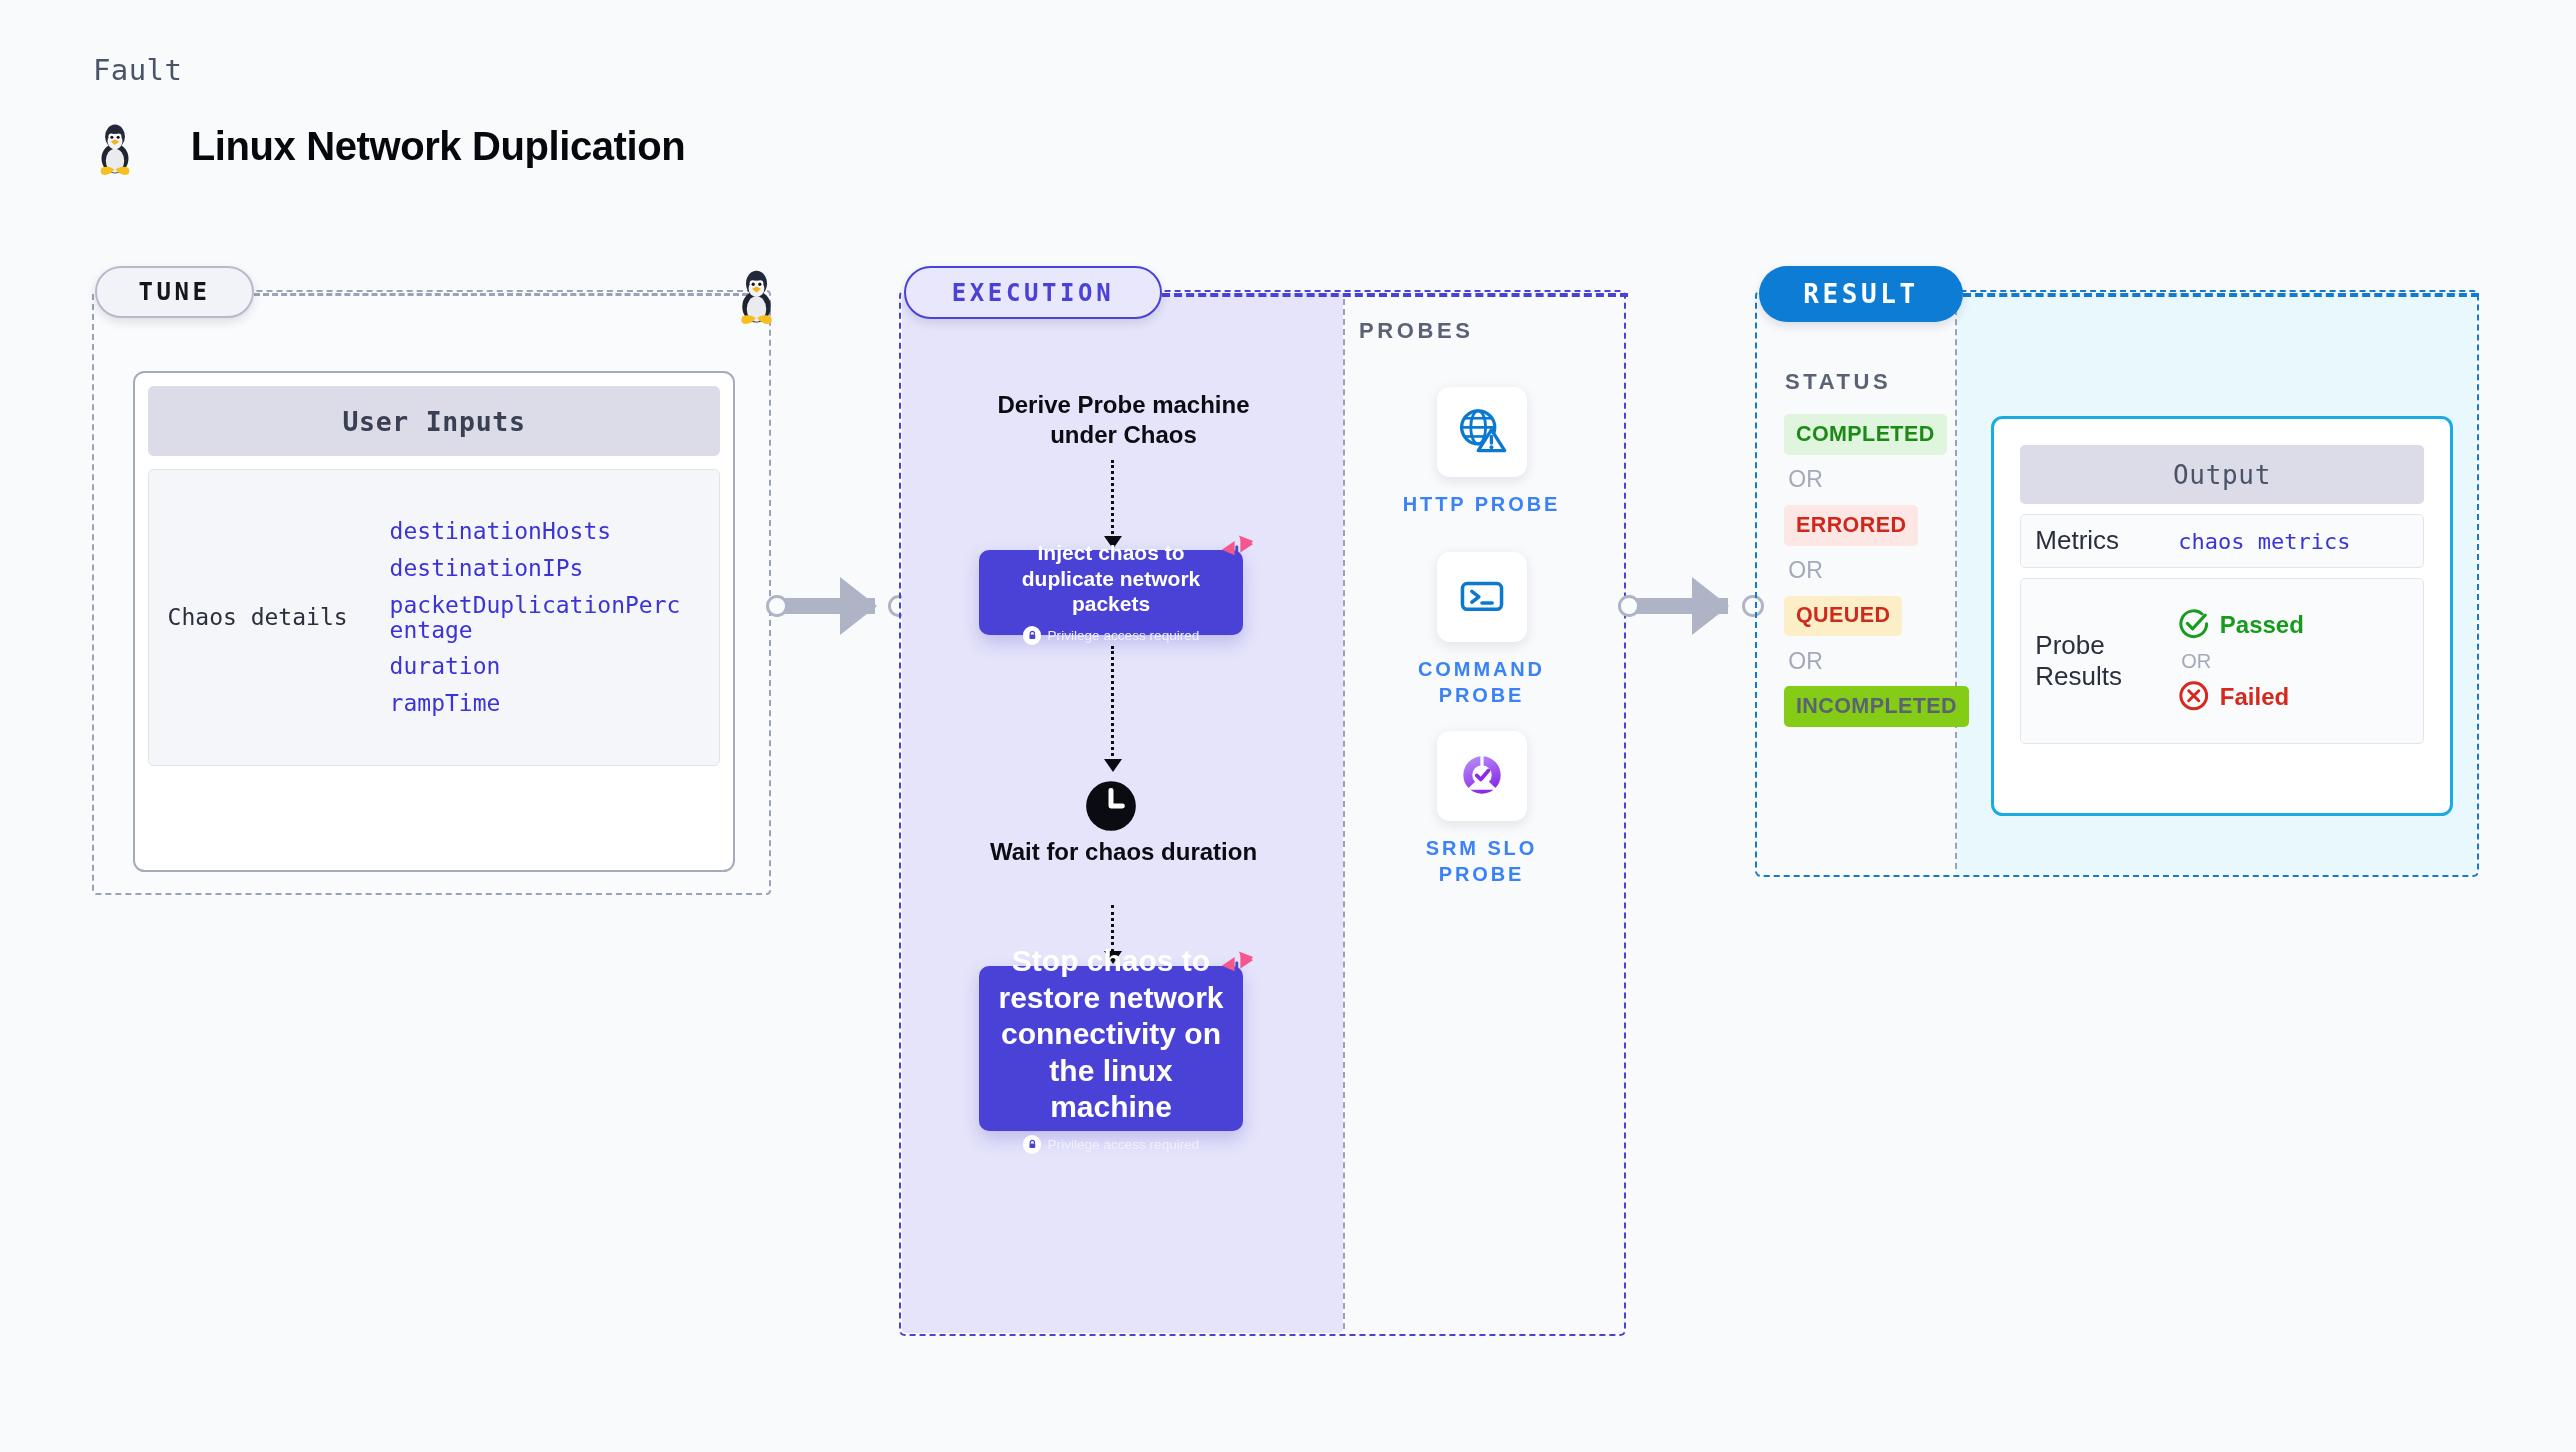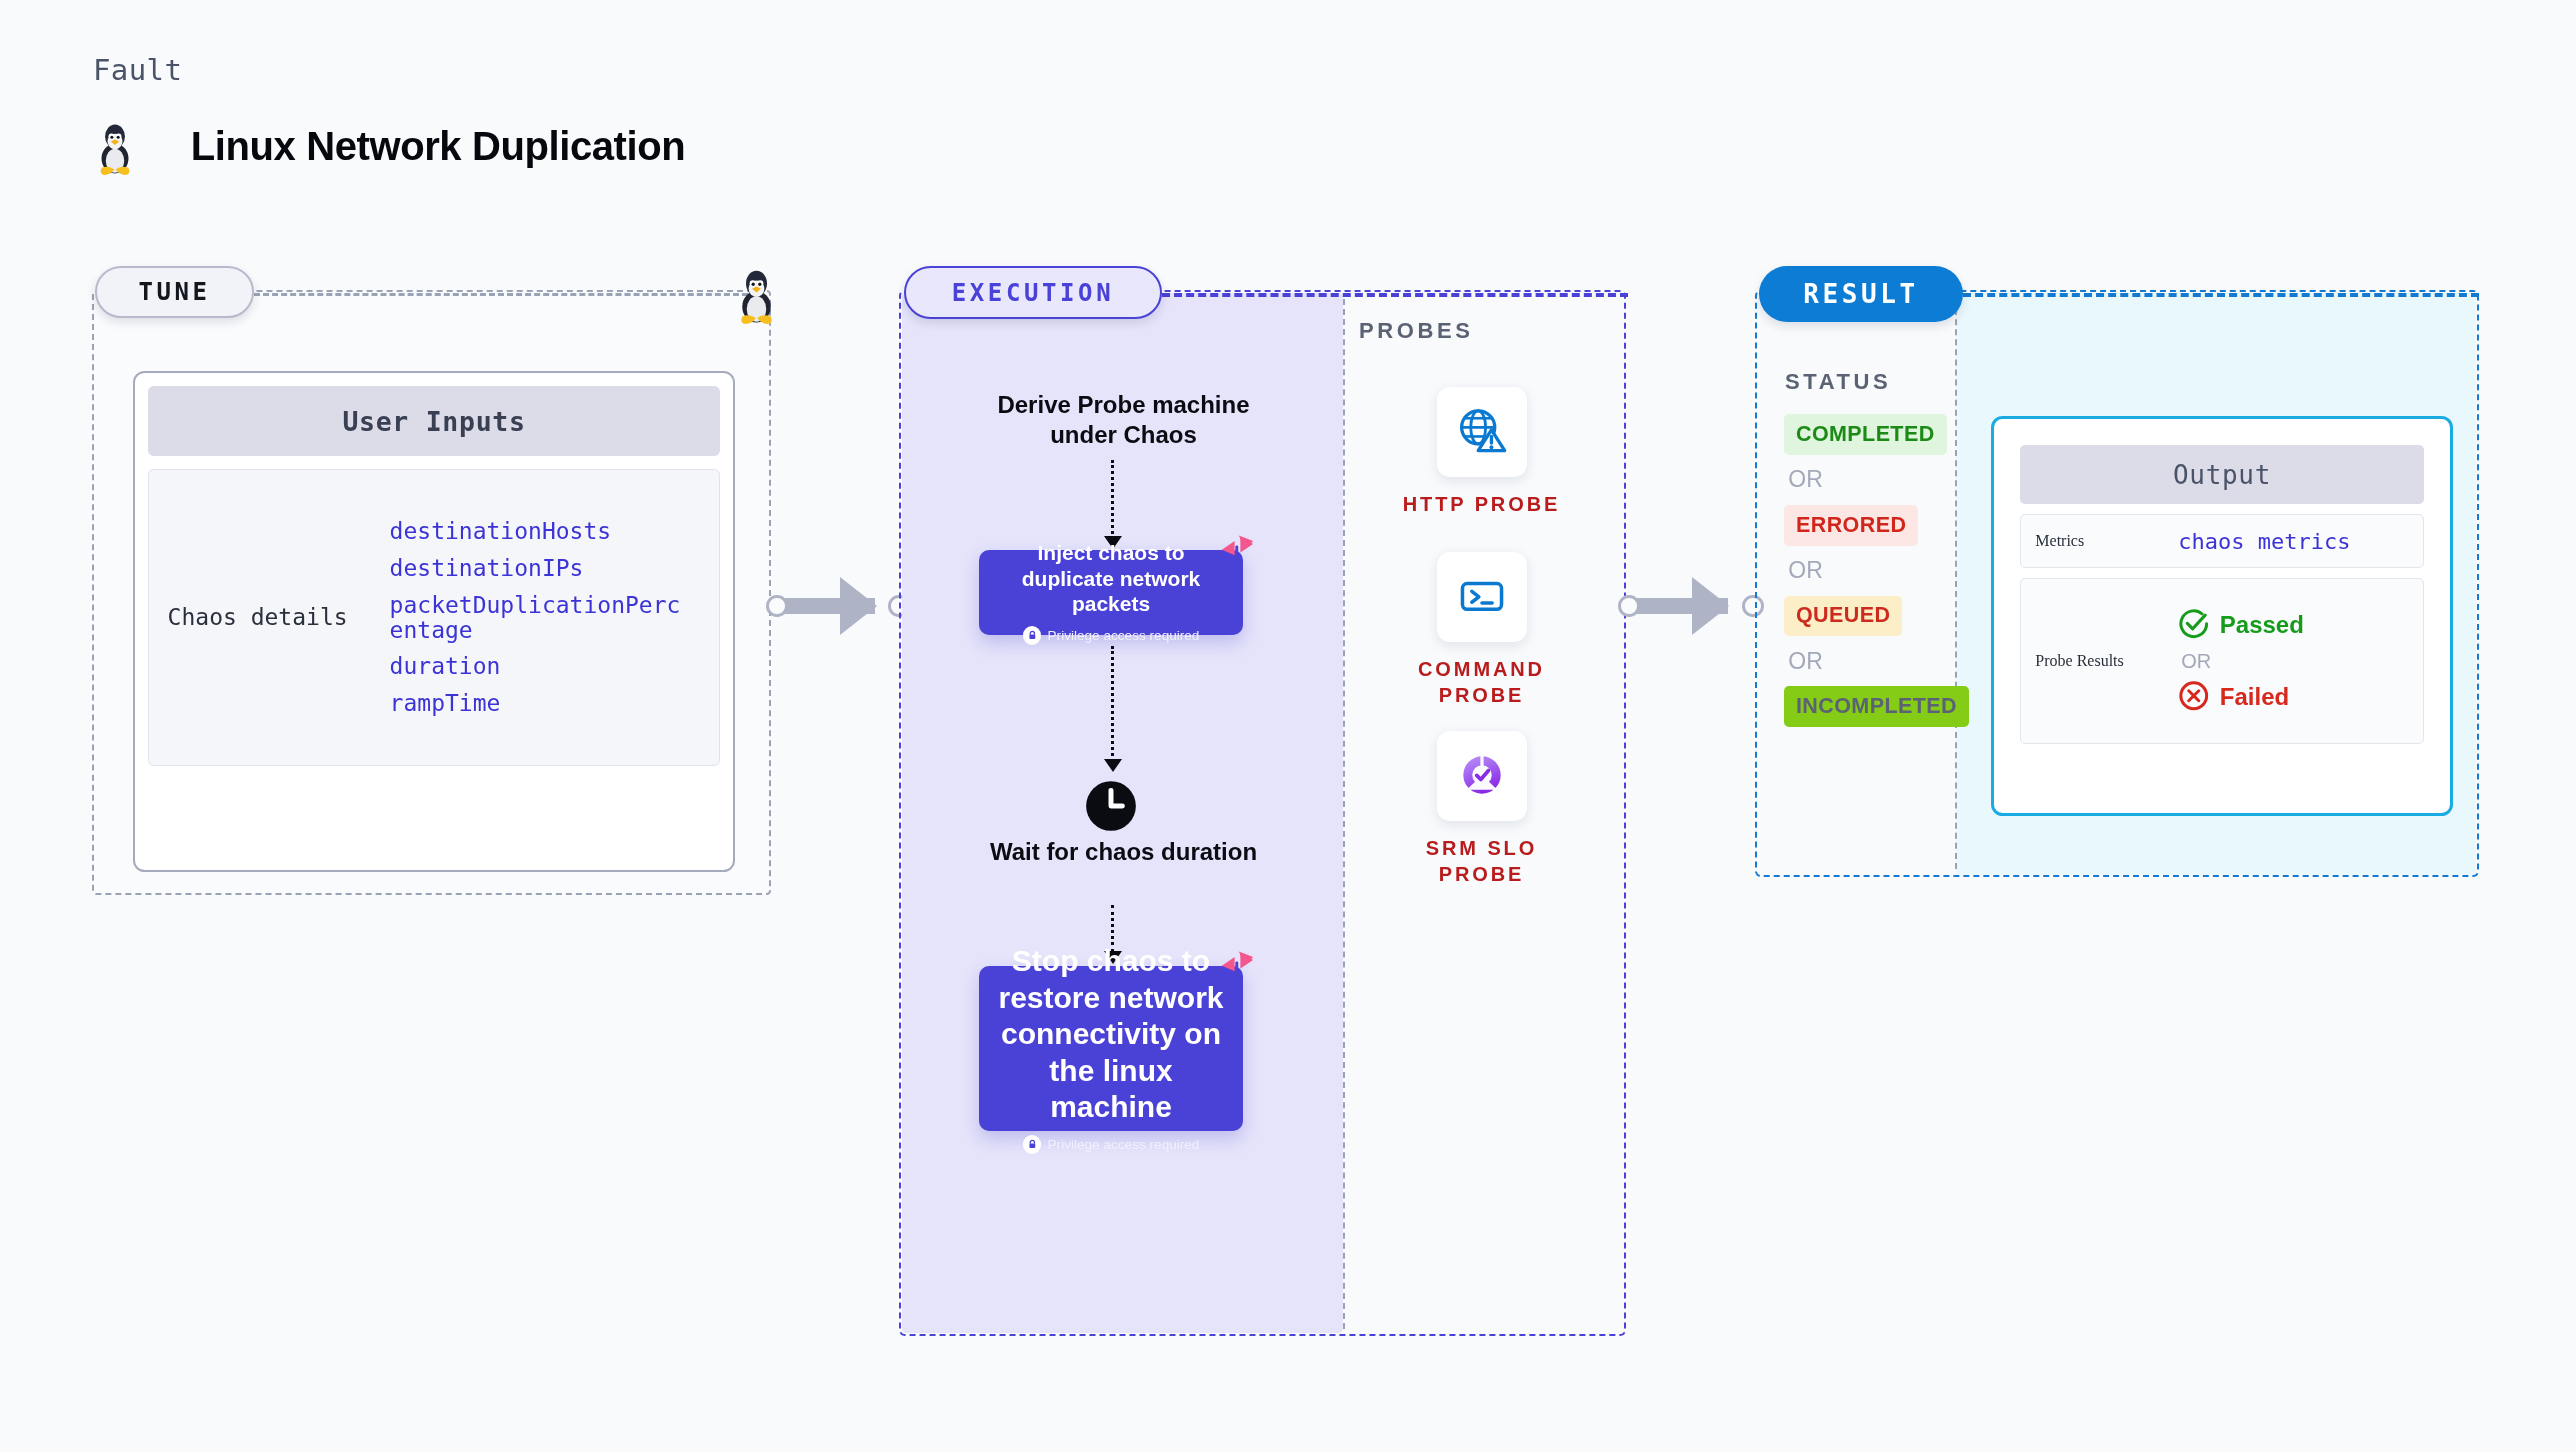--- a/index.html
+++ b/index.html
@@ -188,21 +188,21 @@
     position: absolute; width: 179px; display: flex; flex-direction: column;
     align-items: center;
   }
   .probe-tile {
     width: 90px; height: 90px; background: #FFFFFF; border-radius: 13px;
     box-shadow: 0 3.6px 11.5px rgba(30,40,70,0.10);
     display: flex; align-items: center; justify-content: center;
   }
   .probe-label {
     margin-top: 14.3px; text-align: center; font-size: 20px; font-weight: 700;
-    color: #b91c1c; letter-spacing: 2.9px; line-height: 1.3;
+    color: #3b82f6; letter-spacing: 2.9px; line-height: 1.3;
   }
   .p1 { left: 1392px; top: 387px; }
   .p2 { left: 1392px; top: 552px; }
   .p3 { left: 1392px; top: 731px; }
 
   
   .status-title {
     position: absolute; left: 1785px; top: 369px;
     font-size: 22px; font-weight: 700; color: #5A6274; letter-spacing: 3.6px;
   }
@@ -231,22 +231,22 @@
     font-family: "DejaVu Sans Mono", monospace;
     font-size: 26px; font-weight: 400; color: #4B5369; letter-spacing: 0.7px;
   }
   .out-sect {
     margin-top: 10px; background: #FAFBFD; border: 1.4px solid #E2E5EC;
     border-radius: 5px; display: flex; align-items: center; padding: 13px 14.3px;
   }
   .out-sect.metrics { height: 54px; }
   .out-sect.probes  { height: 166px; }
   .out-label {
-    font-family: Liberation Serif, serif;
-    font-size: 16px; color: #2A2F3C; width: 143px; flex: none; line-height: 1.2;
+    font-family: Liberation Sans, sans-serif;
+    font-size: 26px; color: #2A2F3C; width: 143px; flex: none; line-height: 1.2;
   }
   .out-metric-val {
     font-family: "DejaVu Sans Mono", monospace;
     font-size: 22px; color: #3B33D6;
   }
   .verdict { display: flex; align-items: center; gap: 10px; }
   .verdict-txt { font-size: 24px; font-weight: 700; }
   .v-pass { color: #169B1B; }
   .v-fail { color: #D6281D; }
   .verdict-or { font-size: 20px; color: #A3A9B8; margin: 7.9px 0 7.9px 2.9px; }

